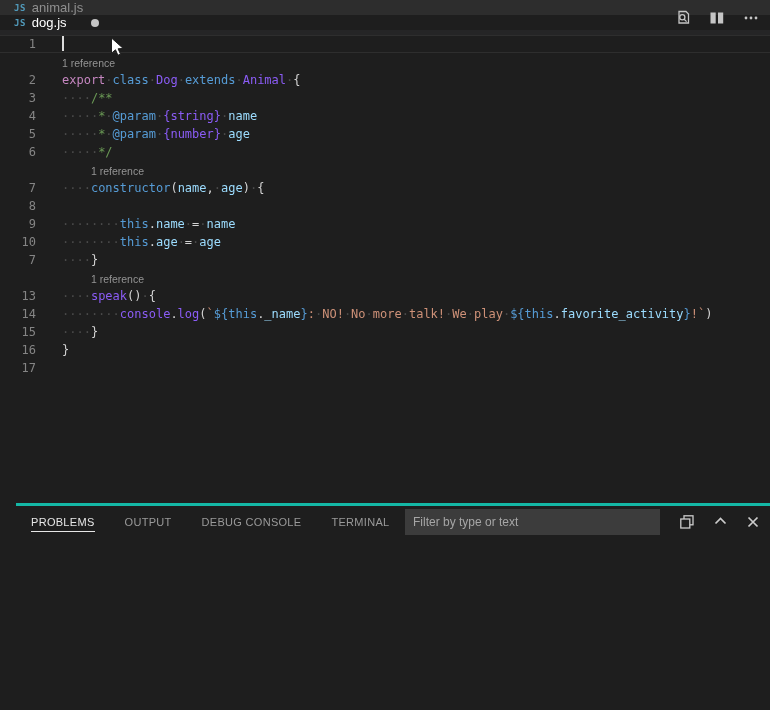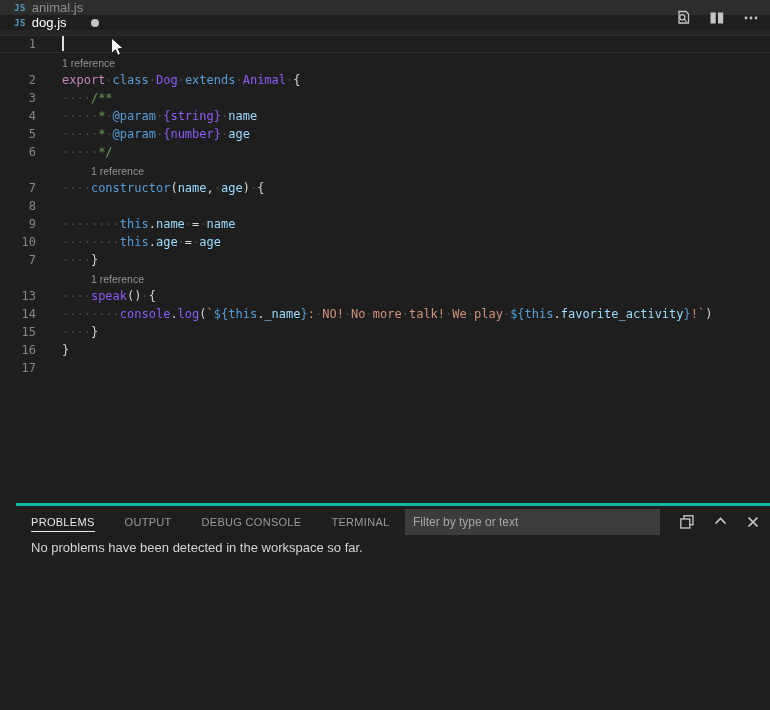--- a/index.html
+++ b/index.html
@@ -187,16 +187,15 @@
         <svg width="15" height="15" viewBox="0 0 15 15" fill="none" stroke="#cccccc" stroke-width="1.7">
           <path d="M2.5 9.5 L7.5 4.5 L12.5 9.5"></path>
         </svg>
       </span>
       <span class="act-icon">
         <svg width="14" height="14" viewBox="0 0 14 14" stroke="#cccccc" stroke-width="1.7">
           <path d="M2.5 2.5 L11.5 11.5 M11.5 2.5 L2.5 11.5"></path>
         </svg>
       </span>
     </div>
-    <div class="panel-message">No problems have been detected in the workspace so far.</div>
   </div>
 
 </div>
 
 </body></html>

